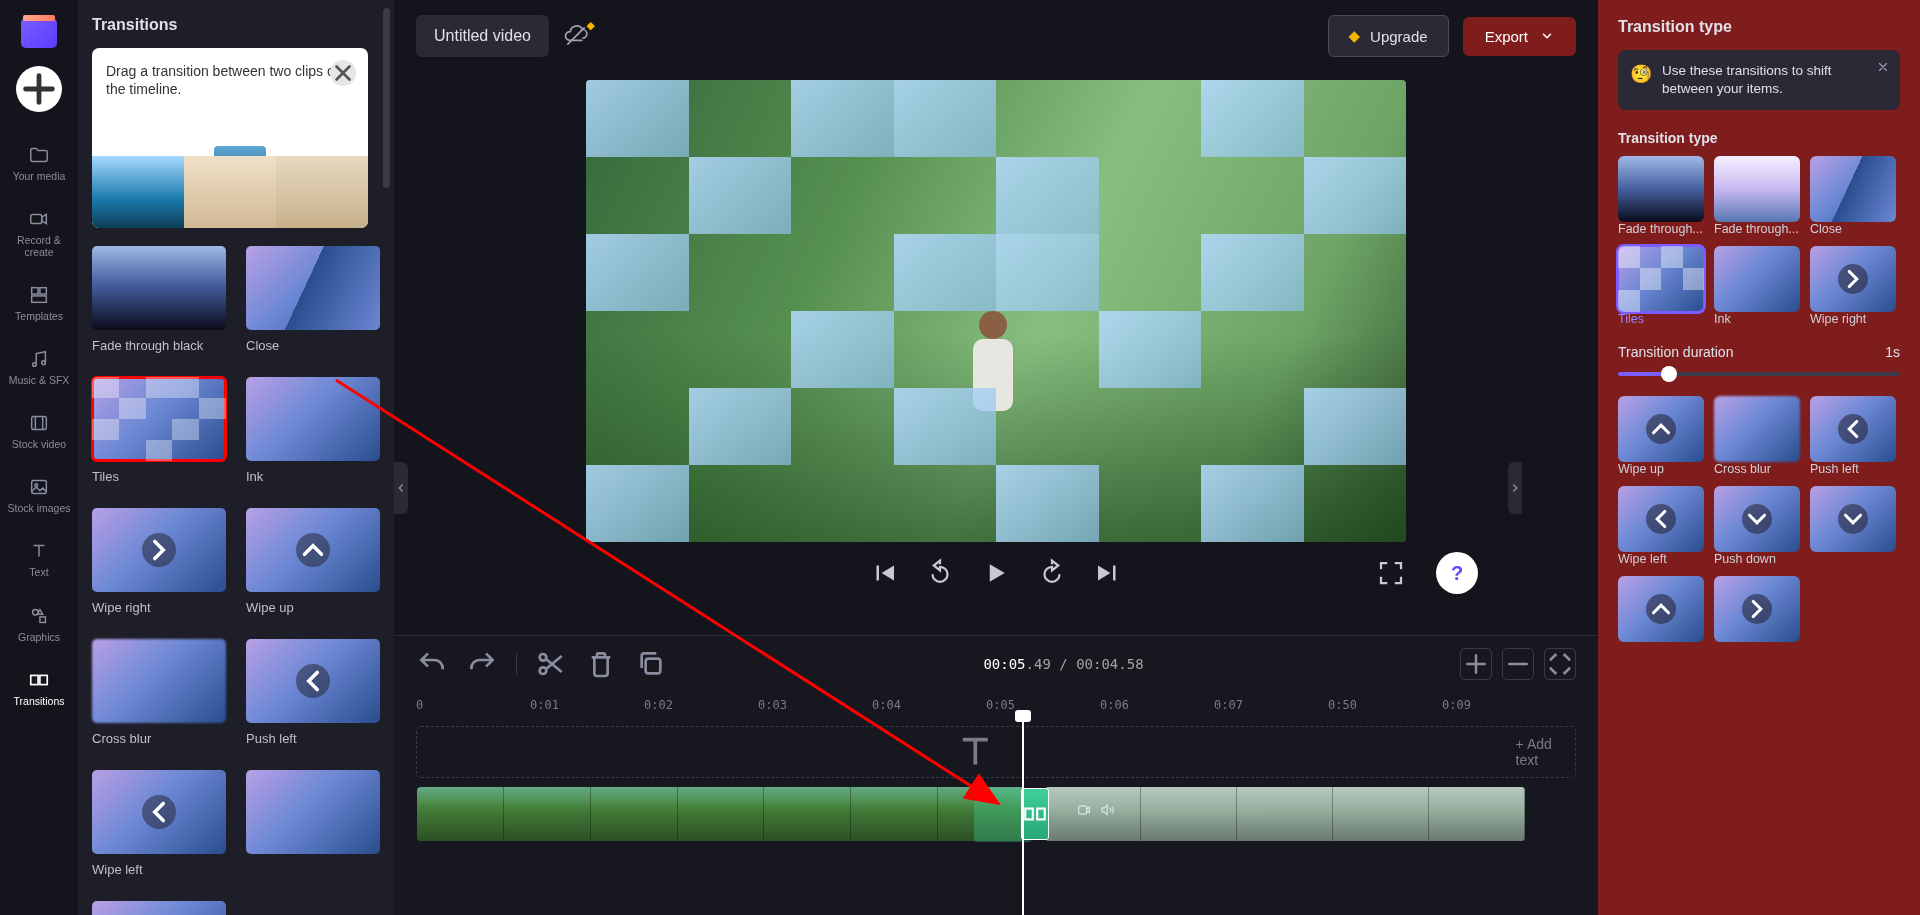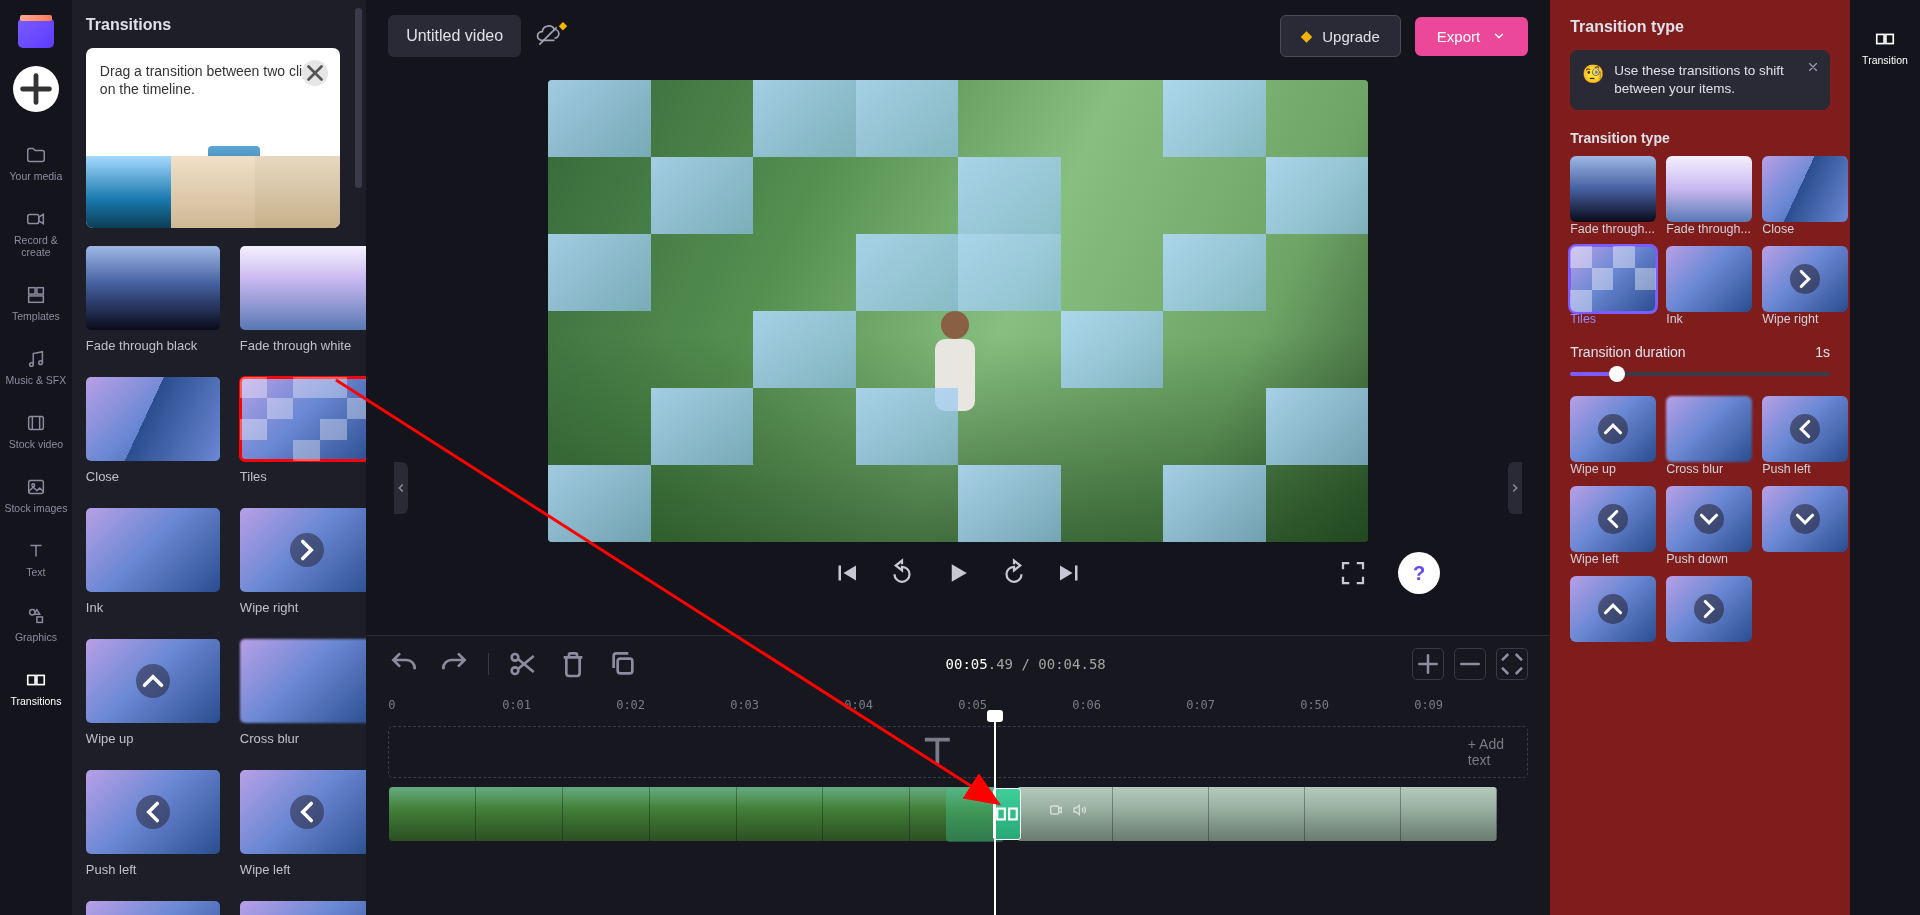--- a/index.html
+++ b/index.html
@@ -35,21 +35,21 @@
 .tlabel{font-size:13px;color:#c0c0c8;margin-top:8px;}
 .arrow-c{width:34px;height:34px;border-radius:50%;background:rgba(40,40,60,.55);display:flex;align-items:center;justify-content:center;}
 
 
 .center { flex:1; display:flex; flex-direction:column; background:#14141c;}
 .topbar{height:72px;display:flex;align-items:center;padding:0 22px;gap:14px;}
 .title-chip{background:#2a2a37;padding:12px 18px;border-radius:6px;font-size:16px;}
 .pop-ic{color:#a0a0b0;display:flex;align-items:center;position:relative;}
 .spacer{flex:1;}
 .btn-upgrade{background:#2a2a37;border:1px solid #4a4a58;border-radius:6px;padding:11px 20px;display:flex;align-items:center;gap:10px;font-size:15px;cursor:pointer;}
-.btn-export{background:#ec4899;border-radius:6px;padding:11px 22px;display:flex;align-items:center;gap:12px;font-size:15px;cursor:pointer;color:#fff;}
+.btn-export{background:#7f1d1d;border-radius:6px;padding:11px 22px;display:flex;align-items:center;gap:12px;font-size:15px;cursor:pointer;color:#fff;}
 
 .preview-wrap{flex:1;display:flex;flex-direction:column;align-items:center;padding:8px 0;}
 .preview{width:820px;height:462px;background:#2a2a2a;border-radius:4px;position:relative;overflow:hidden;}
 .prev-img{width:100%;height:100%;background:
   linear-gradient(0deg,rgba(20,60,20,.6),transparent 45%),
   radial-gradient(circle at 50% 62%,#f0d0a0 0%,#d0a878 3%,transparent 3.2%),
   linear-gradient(115deg,#36683a 0%,#558f50 30%,#88bf80 55%,#6ea566 80%,#355a32 100%);
   position:relative;}
 .tileov{position:absolute;top:0;left:0;right:0;bottom:0;display:grid;grid-template-columns:repeat(8,1fr);grid-template-rows:repeat(6,1fr);}
 .tileov > div{background:linear-gradient(135deg,rgba(180,220,255,.85),rgba(140,190,230,.7));}
@@ -241,24 +241,20 @@
           <div class="tip-d2"></div>
           <div class="tip-d3"></div>
         </div>
     </div>
     <div class="grid2">
       <div class="tcard">
           <div class="thumb" style="background:linear-gradient(to top,#0a0a1a 0%,#4560a0 55%, #9fb8e6 100%)"></div>
           <div class="tlabel">Fade through black</div>
         </div>
       <div class="tcard">
-          <div class="thumb" style="background:linear-gradient(to top,#5878b4 0%,#c8b8f0 60%, #f5f0ff 100%)"></div>
-          <div class="tlabel">Fade through white</div>
-        </div>
-      <div class="tcard">
           <div class="thumb">
             <div style="position:absolute;inset:0;background:linear-gradient(115deg,transparent 45%,#2a4d8f 45%,#6b88d4)"></div>
           </div>
           <div class="tlabel">Close</div>
         </div>
       <div class="tcard">
           <div class="thumb sel">
             <div style="position:absolute;inset:0;display:grid;grid-template-columns:repeat(5,1fr);grid-template-rows:repeat(4,1fr)">
               <div style="background:rgba(255,255,255,.35)"></div>
               <div></div>
@@ -704,32 +700,20 @@
             <div class="arrow-s">
               <svg width="14" height="14" viewBox="0 0 24 24">
                 <path d="M9 6l6 6-6 6" stroke="#fff" stroke-width="2.5" fill="none" stroke-linecap="round"></path>
               </svg>
             </div>
           </div>
         </div>
     </div>
   </div>
 
-  <div class="rail-r">
-    <div class="rail-item active">
-      <span class="rico" style="color:#fff">
-          <svg viewBox="0 0 24 24" width="24" height="24" fill="none" stroke="currentColor" stroke-width="1.8">
-            <rect x="3" y="7" width="8" height="10"></rect>
-            <rect x="13" y="7" width="8" height="10"></rect>
-            <path d="M11 12h2"></path>
-          </svg>
-        </span>
-      <span>Transition</span>
-    </div>
-  </div>
 </div>
 
 <div class="collapse-handle">
     <svg width="10" height="14" viewBox="0 0 24 24">
       <path d="M15 6l-6 6 6 6" stroke="currentColor" stroke-width="2.5" fill="none"></path>
     </svg>
   </div>
 <div class="collapse-handle2">
     <svg width="10" height="14" viewBox="0 0 24 24">
       <path d="M9 6l6 6-6 6" stroke="currentColor" stroke-width="2.5" fill="none"></path>

